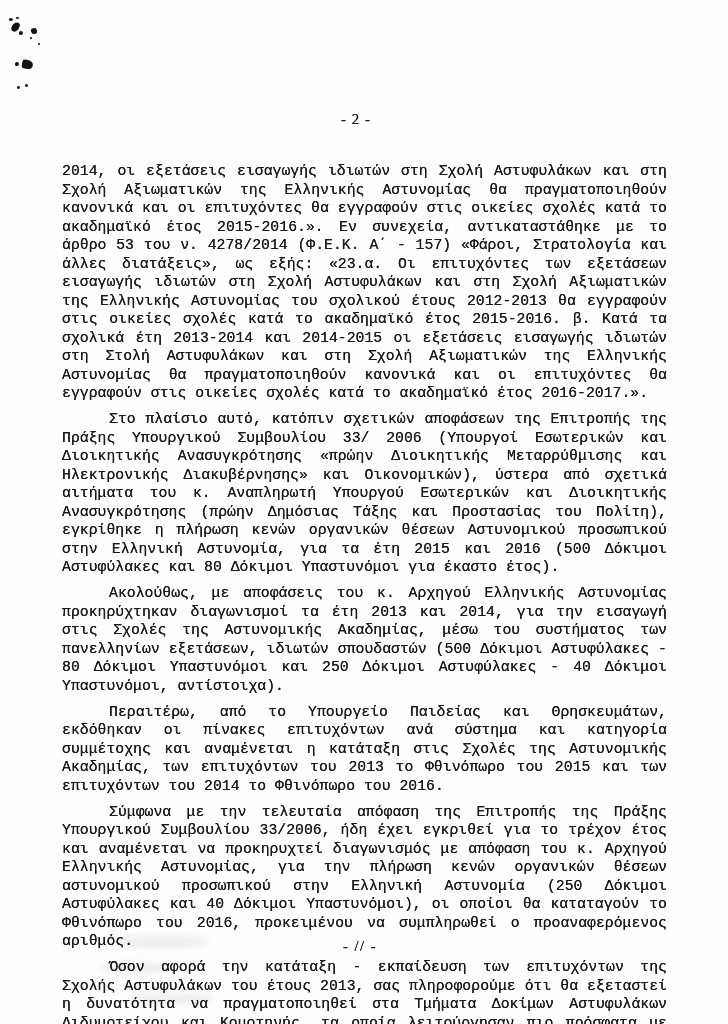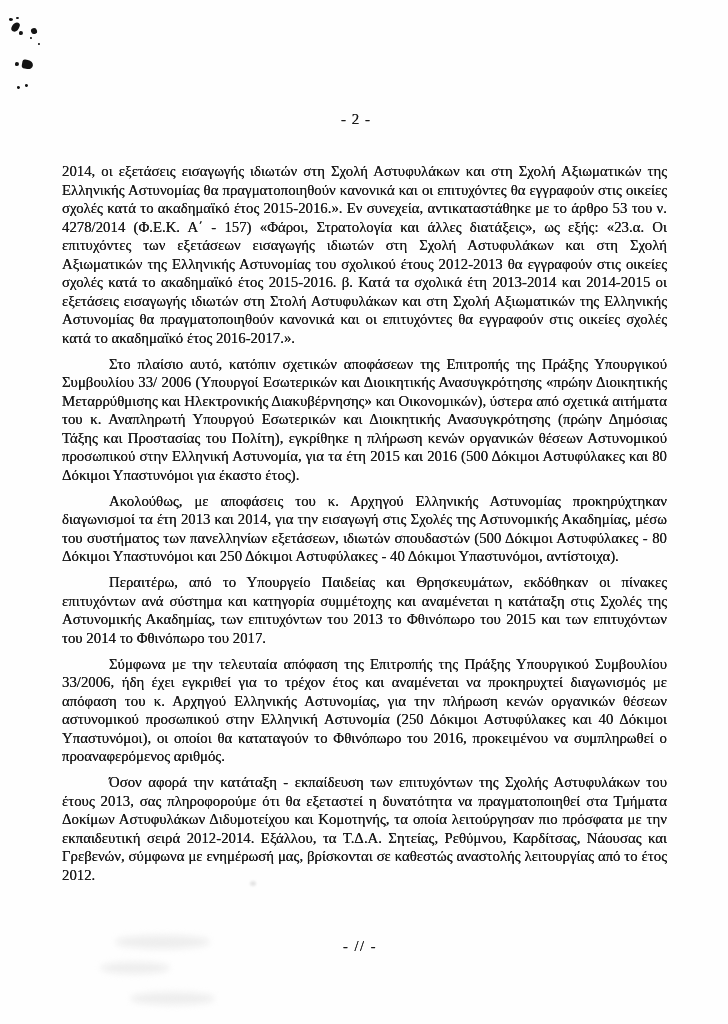--- a/index.html
+++ b/index.html
@@ -47,21 +47,21 @@
     text-shadow: 0 0 0.4px currentColor;
   }
   .body-text {
     position: absolute;
     left: 62px; top: 162px; width: 605px;
     font-size: 14.8px;
     line-height: 18.5px;
     text-align: justify;
     text-shadow: 0 0 0.4px currentColor;
   }
-  .para { margin: 0 0 7.5px 0; text-indent: 47px; }
+  .para { margin: 0 0 7.5px 0; text-indent: 47px; font-family: Liberation Mono, monospace; }
   .para.continuation { text-indent: 0; }
   .footer-marker {
     position: absolute;
     top: 938px; left: 0; width: 720px;
     text-align: center;
     font-size: 14.5px;
     letter-spacing: 1.5px;
     text-shadow: 0 0 0.4px currentColor;
   }
 </style>
@@ -90,20 +90,20 @@
     <i class="ghost g3"></i>
     <i class="ghost g4"></i>
   </div>
 
   <div class="page-number">- 2 -</div>
 
   <main class="body-text">
     <p class="para continuation">2014, οι εξετάσεις εισαγωγής ιδιωτών στη Σχολή Αστυφυλάκων και στη Σχολή Αξιωματικών της Ελληνικής Αστυνομίας θα πραγματοποιηθούν κανονικά και οι επιτυχόντες θα εγγραφούν στις οικείες σχολές κατά το ακαδημαϊκό έτος 2015-2016.». Εν συνεχεία, αντικαταστάθηκε με το άρθρο 53 του ν. 4278/2014 (Φ.Ε.Κ. Α΄ - 157) «Φάροι, Στρατολογία και άλλες διατάξεις», ως εξής: «23.α. Οι επιτυχόντες των εξετάσεων εισαγωγής ιδιωτών στη Σχολή Αστυφυλάκων και στη Σχολή Αξιωματικών της Ελληνικής Αστυνομίας του σχολικού έτους 2012-2013 θα εγγραφούν στις οικείες σχολές κατά το ακαδημαϊκό έτος 2015-2016. β. Κατά τα σχολικά έτη 2013-2014 και 2014-2015 οι εξετάσεις εισαγωγής ιδιωτών στη Στολή Αστυφυλάκων και στη Σχολή Αξιωματικών της Ελληνικής Αστυνομίας θα πραγματοποιηθούν κανονικά και οι επιτυχόντες θα εγγραφούν στις οικείες σχολές κατά το ακαδημαϊκό έτος 2016-2017.».</p>
     <p class="para">Στο πλαίσιο αυτό, κατόπιν σχετικών αποφάσεων της Επιτροπής της Πράξης Υπουργικού Συμβουλίου 33/ 2006 (Υπουργοί Εσωτερικών και Διοικητικής Ανασυγκρότησης «πρώην Διοικητικής Μεταρρύθμισης και Ηλεκτρονικής Διακυβέρνησης» και Οικονομικών), ύστερα από σχετικά αιτήματα του κ. Αναπληρωτή Υπουργού Εσωτερικών και Διοικητικής Ανασυγκρότησης (πρώην Δημόσιας Τάξης και Προστασίας του Πολίτη), εγκρίθηκε η πλήρωση κενών οργανικών θέσεων Αστυνομικού προσωπικού στην Ελληνική Αστυνομία, για τα έτη 2015 και 2016 (500 Δόκιμοι Αστυφύλακες και 80 Δόκιμοι Υπαστυνόμοι για έκαστο έτος).</p>
     <p class="para">Ακολούθως, με αποφάσεις του κ. Αρχηγού Ελληνικής Αστυνομίας προκηρύχτηκαν διαγωνισμοί τα έτη 2013 και 2014, για την εισαγωγή στις Σχολές της Αστυνομικής Ακαδημίας, μέσω του συστήματος των πανελληνίων εξετάσεων, ιδιωτών σπουδαστών (500 Δόκιμοι Αστυφύλακες - 80 Δόκιμοι Υπαστυνόμοι και 250 Δόκιμοι Αστυφύλακες - 40 Δόκιμοι Υπαστυνόμοι, αντίστοιχα).</p>
-    <p class="para">Περαιτέρω, από το Υπουργείο Παιδείας και Θρησκευμάτων, εκδόθηκαν οι πίνακες επιτυχόντων ανά σύστημα και κατηγορία συμμέτοχης και αναμένεται η κατάταξη στις Σχολές της Αστυνομικής Ακαδημίας, των επιτυχόντων του 2013 το Φθινόπωρο του 2015 και των επιτυχόντων του 2014 το Φθινόπωρο του 2017.</p>
+    <p class="para">Περαιτέρω, από το Υπουργείο Παιδείας και Θρησκευμάτων, εκδόθηκαν οι πίνακες επιτυχόντων ανά σύστημα και κατηγορία συμμέτοχης και αναμένεται η κατάταξη στις Σχολές της Αστυνομικής Ακαδημίας, των επιτυχόντων του 2013 το Φθινόπωρο του 2015 και των επιτυχόντων του 2014 το Φθινόπωρο του 2016.</p>
     <p class="para">Σύμφωνα με την τελευταία απόφαση της Επιτροπής της Πράξης Υπουργικού Συμβουλίου 33/2006, ήδη έχει εγκριθεί για το τρέχον έτος και αναμένεται να προκηρυχτεί διαγωνισμός με απόφαση του κ. Αρχηγού Ελληνικής Αστυνομίας, για την πλήρωση κενών οργανικών θέσεων αστυνομικού προσωπικού στην Ελληνική Αστυνομία (250 Δόκιμοι Αστυφύλακες και 40 Δόκιμοι Υπαστυνόμοι), οι οποίοι θα καταταγούν το Φθινόπωρο του 2016, προκειμένου να συμπληρωθεί ο προαναφερόμενος αριθμός.</p>
     <p class="para">Όσον αφορά την κατάταξη - εκπαίδευση των επιτυχόντων της Σχολής Αστυφυλάκων του έτους 2013, σας πληροφορούμε ότι θα εξεταστεί η δυνατότητα να πραγματοποιηθεί στα Τμήματα Δοκίμων Αστυφυλάκων Διδυμοτείχου και Κομοτηνής, τα οποία λειτούργησαν πιο πρόσφατα με την εκπαιδευτική σειρά 2012-2014. Εξάλλου, τα Τ.Δ.Α. Σητείας, Ρεθύμνου, Καρδίτσας, Νάουσας και Γρεβενών, σύμφωνα με ενημέρωσή μας, βρίσκονται σε καθεστώς αναστολής λειτουργίας από το έτος 2012.</p>
   </main>
 
   <div class="footer-marker">- // -</div>
 
 </div>
 
 </body></html>

